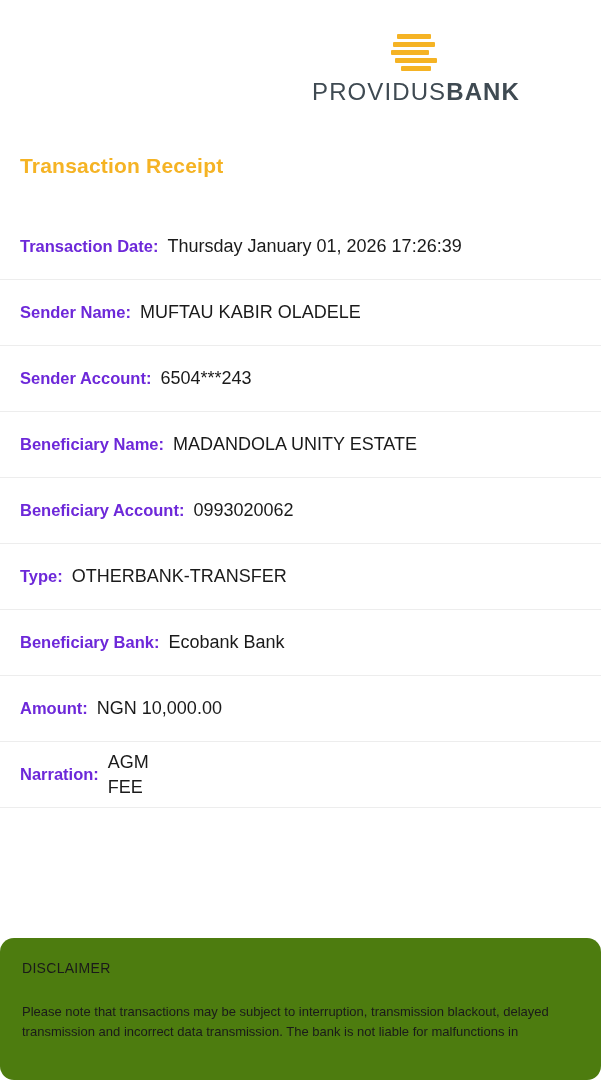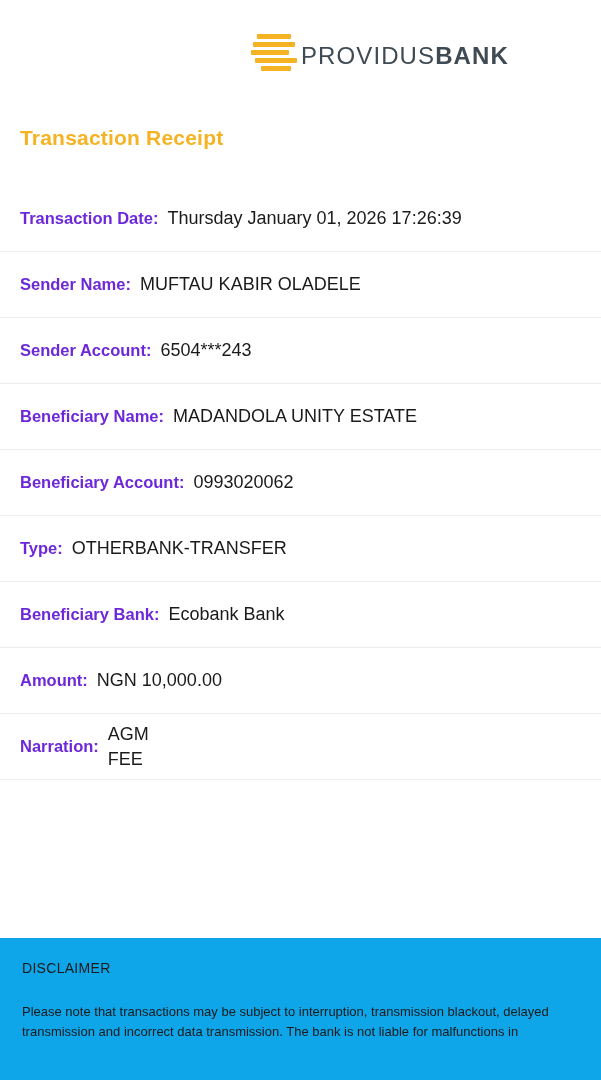--- a/index.html
+++ b/index.html
@@ -18,21 +18,21 @@
   }
 
   
   .header {
     padding: 34px 20px 0 20px;
     display: flex;
     justify-content: flex-end;
   }
   .logo-block {
     display: flex;
-    flex-direction: row;
+    flex-direction: column;
     align-items: center;
     width: 330px;
   }
   .logo-mark {
     width: 46px;
     height: 36px;
     position: relative;
     margin-bottom: 8px;
     margin-right: 4px;
   }
@@ -95,22 +95,23 @@
   .row.narration { align-items: center; }
   .row.narration .row-value { white-space: pre-line; }
 
   
   .disclaimer {
     position: absolute;
     left: 0;
     right: 0;
     bottom: 0;
     top: 938px;
-    background: #0ea5e9;
+    background: #4d7c0f;
     padding: 22px 16px 0 22px;
+    border-radius: 14px;
   }
   .disclaimer-title {
     font-size: 14px;
     color: #1a1a1a;
     letter-spacing: 0.3px;
     margin-bottom: 9px;
   }
   .disclaimer-body {
     font-size: 13px;
     color: #1a1a1a;

